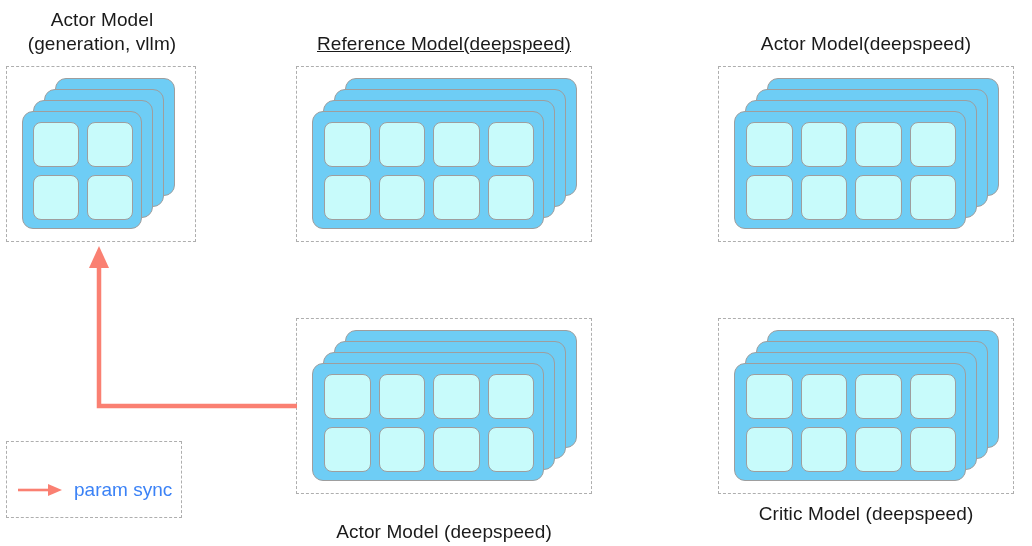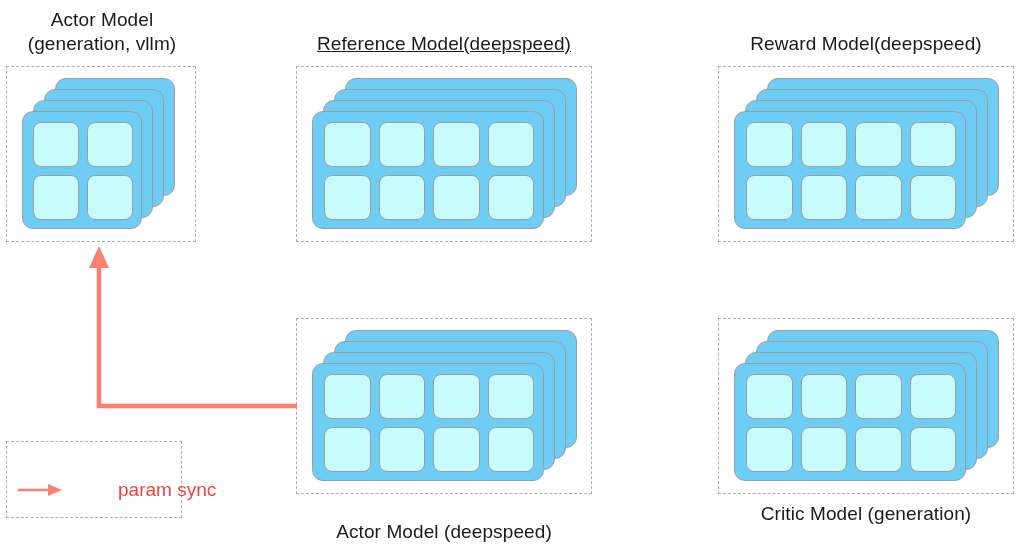--- a/index.html
+++ b/index.html
@@ -62,23 +62,22 @@
     box-sizing:border-box;
   }
   .legend-row{
     position:absolute;
     display:flex;
     align-items:center;
     gap:10px;
   }
   .legend-label{
     font-size:19px;
-    color:#ef4444;
+    color:#3b82f6;
     line-height:22px;
-    margin-left:44px;
   }
 </style>
 </head>
 <body>
 
 <div class="stage">
 
   <div class="caption" style="left:6px;top:8px;width:192px;">Actor Model
 (generation, vllm)</div>
 
@@ -113,21 +112,21 @@
         <div class="cell"></div>
         <div class="cell"></div>
         <div class="cell"></div>
         <div class="cell"></div>
         <div class="cell"></div>
         <div class="cell"></div>
       </div>
     </div>
   </div>
 
-  <div class="caption" style="left:718px;top:32px;width:296px;">Reward Model(deepspeed)</div>
+  <div class="caption" style="left:718px;top:32px;width:296px;">Actor Model(deepspeed)</div>
 
   <div class="group-box" style="left:718px;top:66px;width:296px;height:176px;"></div>
 
   <div class="stack" style="left:734px;top:78px;width:266px;height:152px;">
     <div class="card" style="left:33px;top:0px;width:232px;height:118px;"></div>
     <div class="card" style="left:22px;top:11px;width:232px;height:118px;"></div>
     <div class="card" style="left:11px;top:22px;width:232px;height:118px;"></div>
     <div class="card" style="left:0px;top:33px;width:232px;height:118px;">
       <div class="card-grid" style="left:11px;top:10px;width:210px;height:98px;grid-template-columns:repeat(4,1fr);grid-template-rows:repeat(2,1fr);gap:8px;">
         <div class="cell"></div>
@@ -177,21 +176,21 @@
         <div class="cell"></div>
         <div class="cell"></div>
         <div class="cell"></div>
         <div class="cell"></div>
         <div class="cell"></div>
         <div class="cell"></div>
       </div>
     </div>
   </div>
 
-  <div class="caption" style="left:718px;top:502px;width:296px;">Critic Model (generation)</div>
+  <div class="caption" style="left:718px;top:502px;width:296px;">Critic Model (deepspeed)</div>
 
   <svg class="arrow-layer" width="1032" height="546" viewBox="0 0 1032 546">
     <path d="M 297 406 L 99 406 L 99 262" fill="none" stroke="#fa8072" stroke-width="4.5" stroke-linecap="butt" stroke-linejoin="miter"></path>
     <polygon points="99,246 89,268 109,268" fill="#fa8072"></polygon>
   </svg>
 
   <div class="legend-box" style="left:6px;top:441px;width:176px;height:77px;"></div>
 
   <div class="legend-row" style="left:18px;top:479px;">
     <svg width="46" height="14" viewBox="0 0 46 14">

